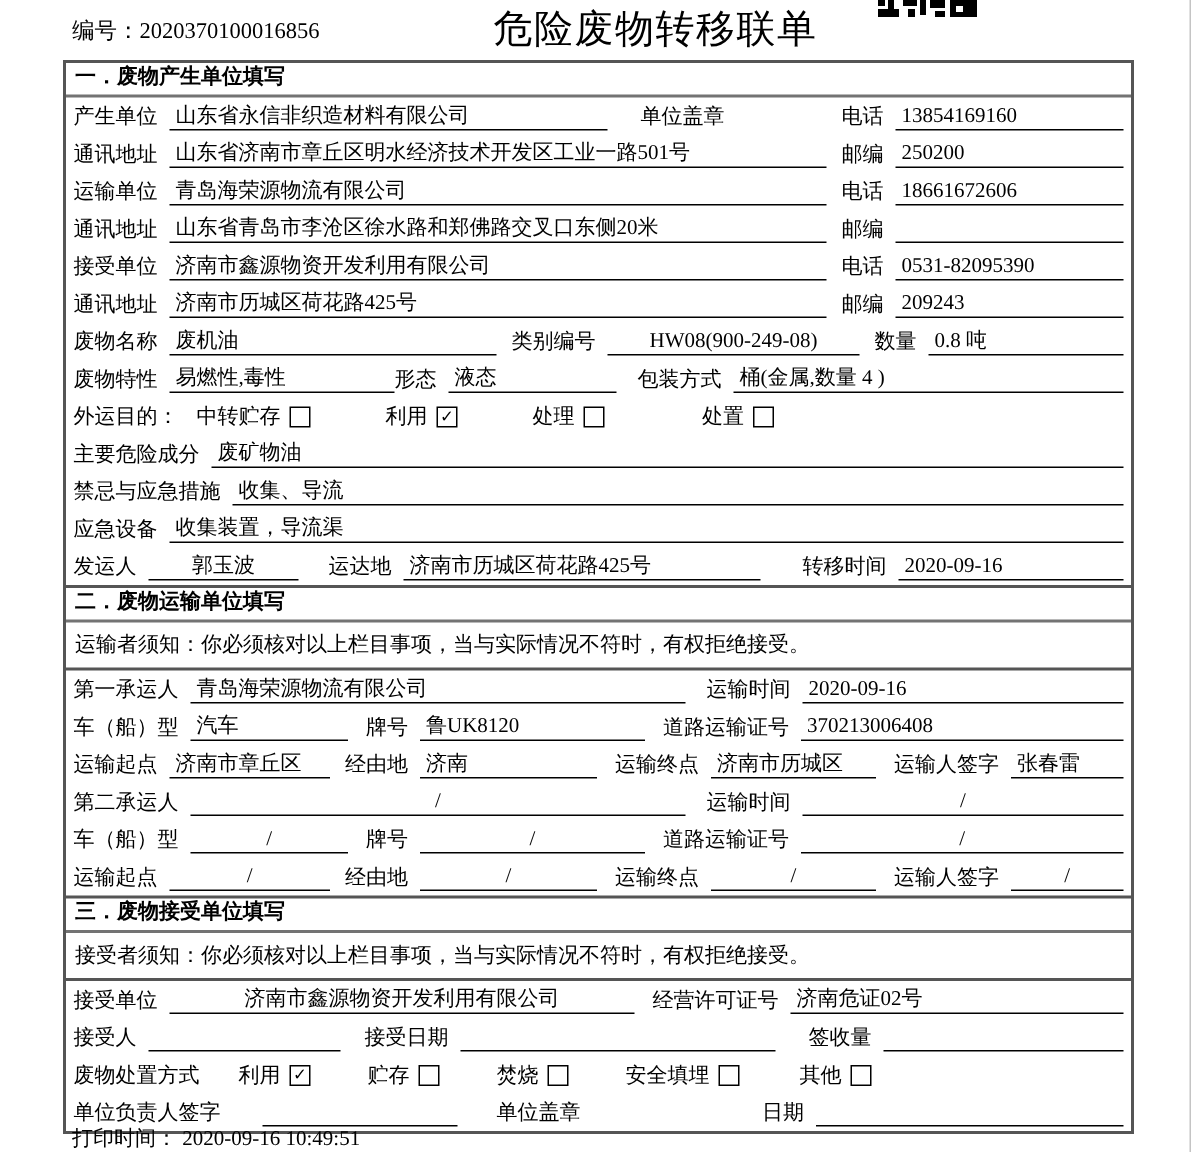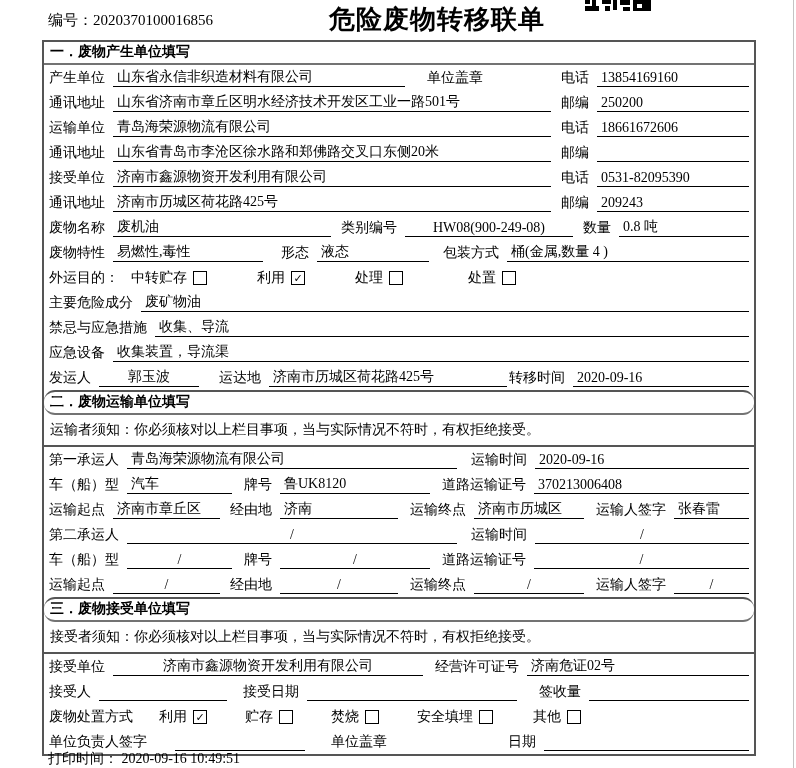--- a/index.html
+++ b/index.html
@@ -1,26 +1,26 @@
 <!DOCTYPE html>
 <html><head>
 <meta charset="utf-8">
 <style>
   html,body{margin:0;padding:0;background:#fff;}
   .page{position:relative;width:796px;height:768px;background:#ffffff;overflow:hidden;
         font-family:"Liberation Serif","DejaVu Serif",serif;color:#000;font-size:14px;}
   .serial{position:absolute;left:48px;top:11px;font-size:15px;white-space:nowrap;}
   .doc-title{position:absolute;left:437px;top:2px;transform:translateX(-50%);
-             font-size:26px;font-weight:bold;white-space:nowrap;letter-spacing:1px;}
+             font-size:26px;font-weight:normal;white-space:nowrap;letter-spacing:1px;}
   .qr{position:absolute;left:585px;top:0;width:68px;height:12px;overflow:hidden;}
   .edge-line{position:absolute;right:2px;top:0;width:1px;height:768px;background:#c4c4c4;}
   .form-table{position:absolute;left:42px;top:40px;width:714px;box-sizing:border-box;
               border:2px solid #555;background:#fff;}
   .sec-title{font-weight:bold;font-size:14px;padding:2px 6px 3px 6px;line-height:16px;}
-  .sec-mid{border-top:2px solid #555;border-radius:11px;}
+  .sec-mid{border-top:2px solid #555;}
   .sec-under{border-bottom:2px solid #737373;}
   .notice{display:flex;align-items:center;height:30px;padding:0 6px;border-bottom:2px solid #555;}
   .row{display:flex;align-items:flex-end;height:25px;padding:0 5px 3px 5px;box-sizing:border-box;}
   .lbl{white-space:nowrap;flex:0 0 auto;margin-right:8px;}
   .opt{white-space:nowrap;flex:0 0 auto;}
   .val{border-bottom:1px solid #000;white-space:nowrap;padding:0 4px;box-sizing:border-box;
        min-height:17px;flex:0 0 auto;overflow:hidden;}
   .vfill{flex:1 1 auto;}
   .gap10{margin-right:10px;}
   .fill{flex:1 1 auto;}
@@ -108,21 +108,21 @@
       <span class="val" style="width:218px">废机油</span>
       <span class="lbl" style="margin-left:10px">类别编号</span>
       <span class="val ctr" style="width:168px">HW08(900-249-08)</span>
       <span class="lbl" style="margin-left:10px">数量</span>
       <span class="val vfill">0.8 吨</span>
     </div>
 
     <div class="row">
       <span class="lbl">废物特性</span>
       <span class="val" style="width:150px">易燃性,毒性</span>
-      <span class="lbl" style="margin-left:18px">形态</span>
+      <span class="lbl" style="margin-left:0">形态</span>
       <span class="val" style="width:112px">液态</span>
       <span class="lbl" style="margin-left:14px">包装方式</span>
       <span class="val vfill">桶(金属,数量 4 )</span>
     </div>
 
     <div class="row">
       <span class="lbl">外运目的：</span>
       <span class="opt" style="margin-left:4px">中转贮存</span>
       <span class="cb"></span>
       <span class="opt" style="margin-left:50px">利用</span>
@@ -148,21 +148,21 @@
     <div class="row">
       <span class="lbl">应急设备</span>
       <span class="val vfill">收集装置，导流渠</span>
     </div>
 
     <div class="row">
       <span class="lbl">发运人</span>
       <span class="val ctr" style="width:100px">郭玉波</span>
       <span class="lbl" style="margin-left:20px">运达地</span>
       <span class="val" style="width:238px">济南市历城区荷花路425号</span>
-      <span class="lbl" style="margin-left:2px">转移时间</span>
+      <span class="lbl" style="margin-left:28px">转移时间</span>
       <span class="val vfill">2020-09-16</span>
     </div>
 
     <div class="sec-title sec-mid sec-under">二．废物运输单位填写</div>
 
     <div class="notice">
       <span>运输者须知：</span>
       <span>你必须核对以上栏目事项，当与实际情况不符时，有权拒绝接受。</span>
     </div>
 

